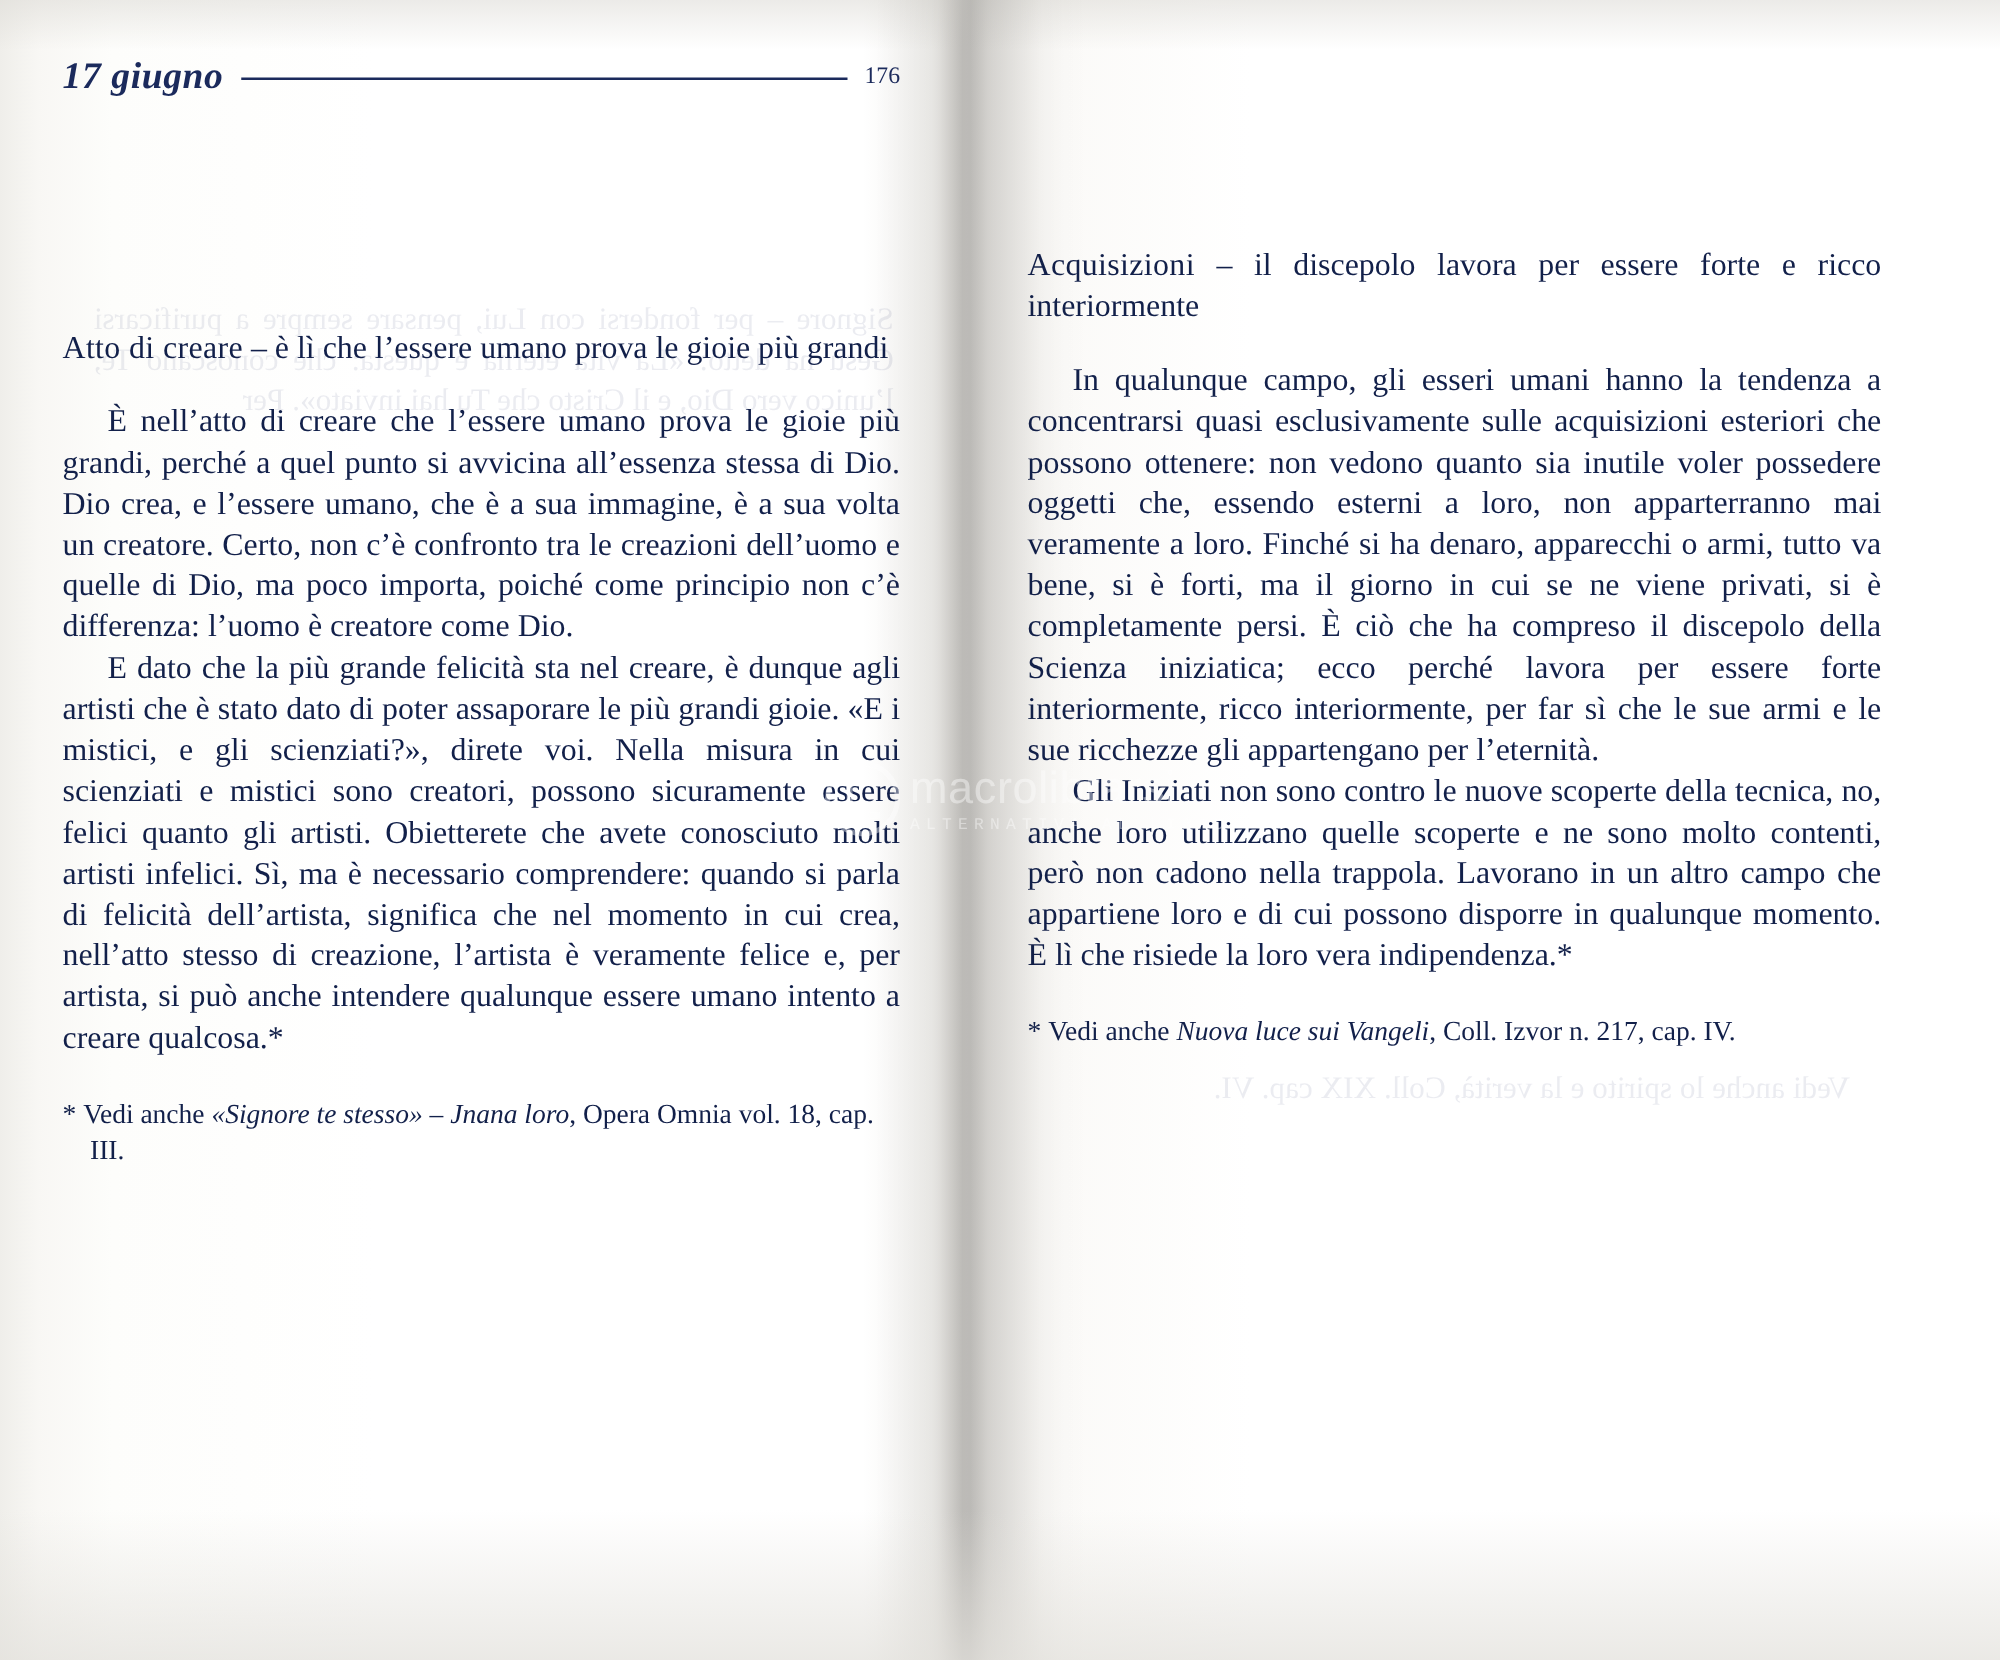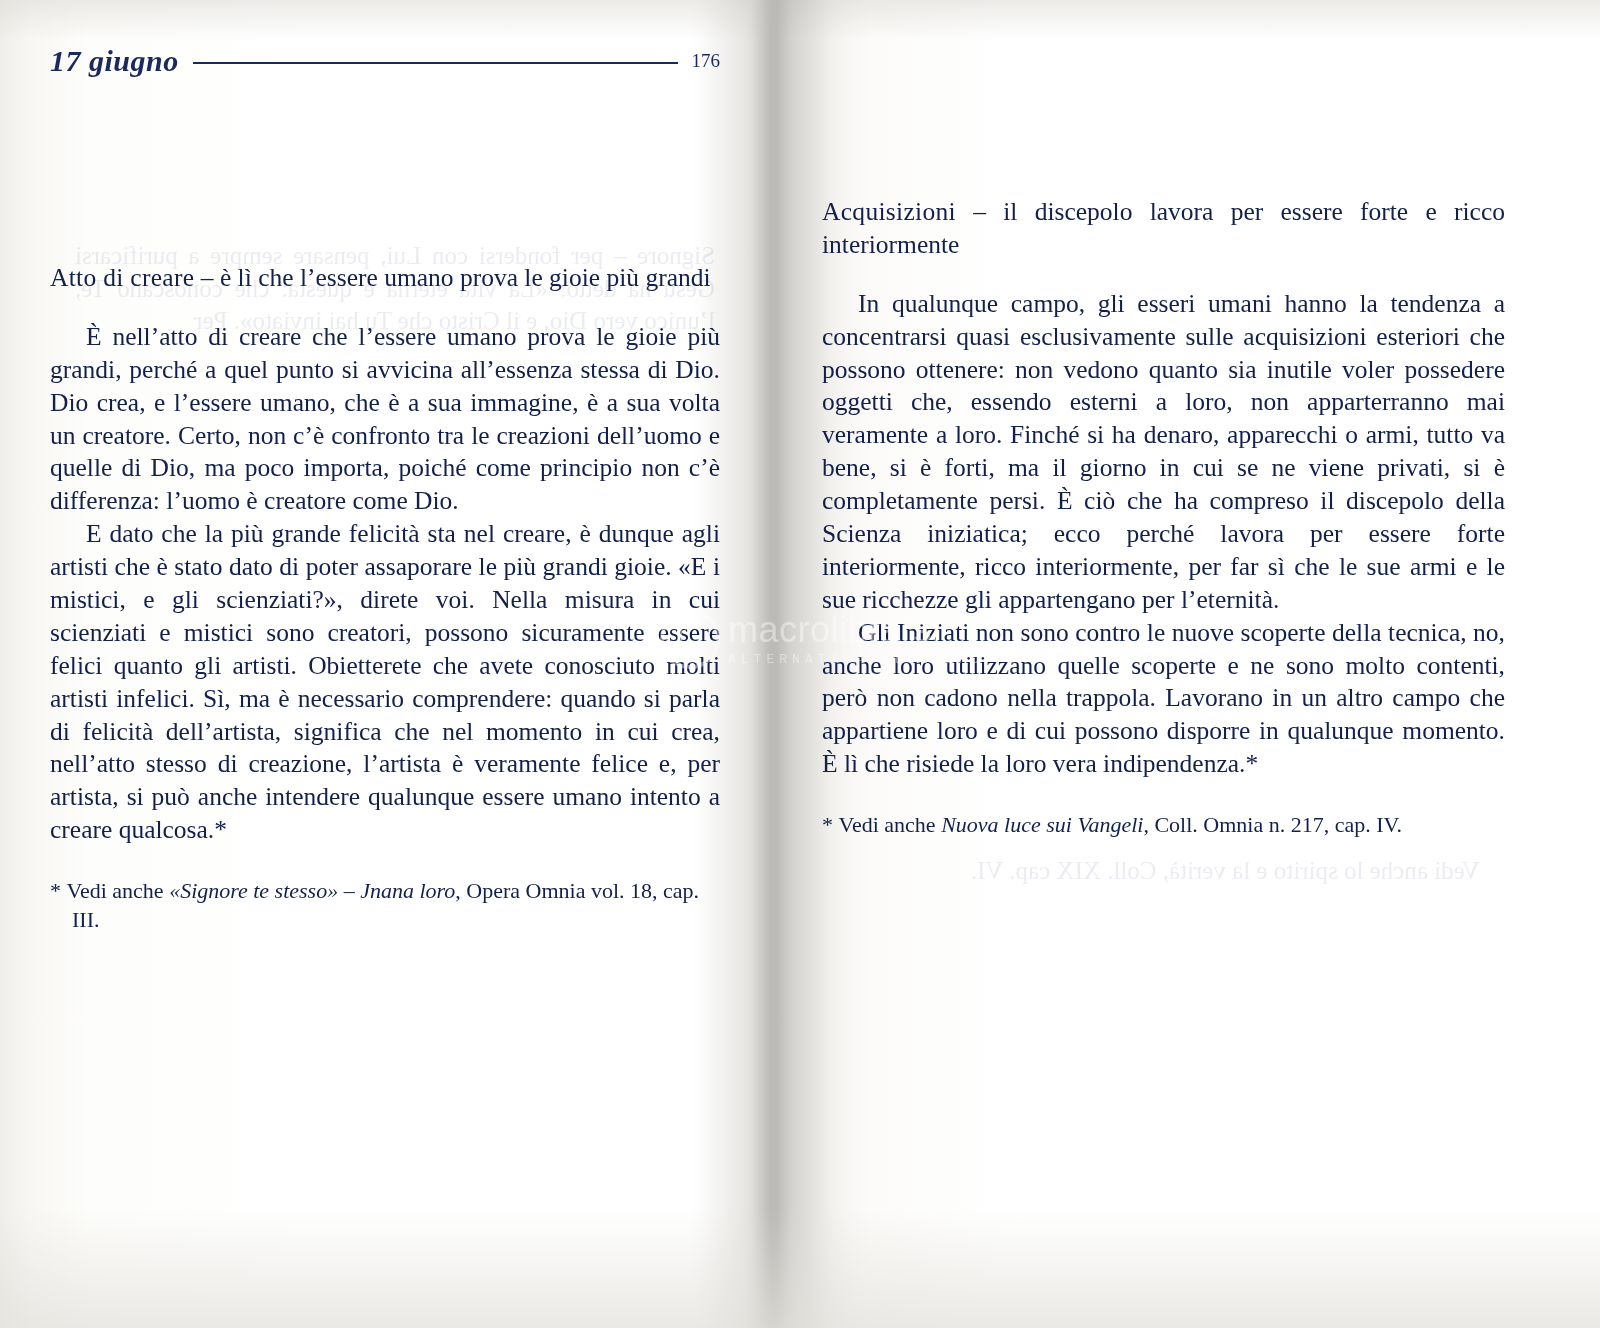--- a/index.html
+++ b/index.html
@@ -224,21 +224,21 @@
 
   <div class="page page-right">
 
 
     <div class="body">
       <div class="lead"><b>Acquisizioni</b><span> – il discepolo lavora per essere forte e ricco interiormente</span></div>
 
       <p class="para">In qualunque campo, gli esseri umani hanno la tendenza a concentrarsi quasi esclusivamente sulle acquisizioni esteriori che possono ottenere: non vedono quanto sia inutile voler possedere oggetti che, essendo esterni a loro, non apparterranno mai veramente a loro. Finché si ha denaro, apparecchi o armi, tutto va bene, si è forti, ma il giorno in cui se ne viene privati, si è completamente persi. È ciò che ha compreso il discepolo della Scienza iniziatica; ecco perché lavora per essere forte interiormente, ricco interiormente, per far sì che le sue armi e le sue ricchezze gli appartengano per l’eternità.</p>
       <p class="para">Gli Iniziati non sono contro le nuove scoperte della tecnica, no, anche loro utilizzano quelle scoperte e ne sono molto contenti, però non cadono nella trappola. Lavorano in un altro campo che appartiene loro e di cui possono disporre in qualunque momento. È lì che risiede la loro vera indipendenza.*</p>
 
-      <div class="footnote"><span>*</span>&nbsp;<span>Vedi anche </span><i>Nuova luce sui Vangeli</i><span>, Coll. Omnia n. 217, cap. IV.</span></div>
+      <div class="footnote"><span>*</span>&nbsp;<span>Vedi anche </span><i>Nuova luce sui Vangeli</i><span>, Coll. Izvor n. 217, cap. IV.</span></div>
     </div>
   </div>
 
   <div class="bleed" id="bleed-left">Signore – per fondersi con Lui, pensare sempre a purificarsi   Gesù ha detto: «La vita eterna è questa: che conoscano Te, l’unico vero Dio, e il Cristo che Tu hai inviato». Per</div>
   <div class="bleed" id="bleed-right">Vedi anche lo spirito e la verità, Coll. XIX cap. VI.</div>
 
   <div class="gutter-shadow"></div>
   <div class="bottom-fade"></div>
 
   <div class="watermark">

